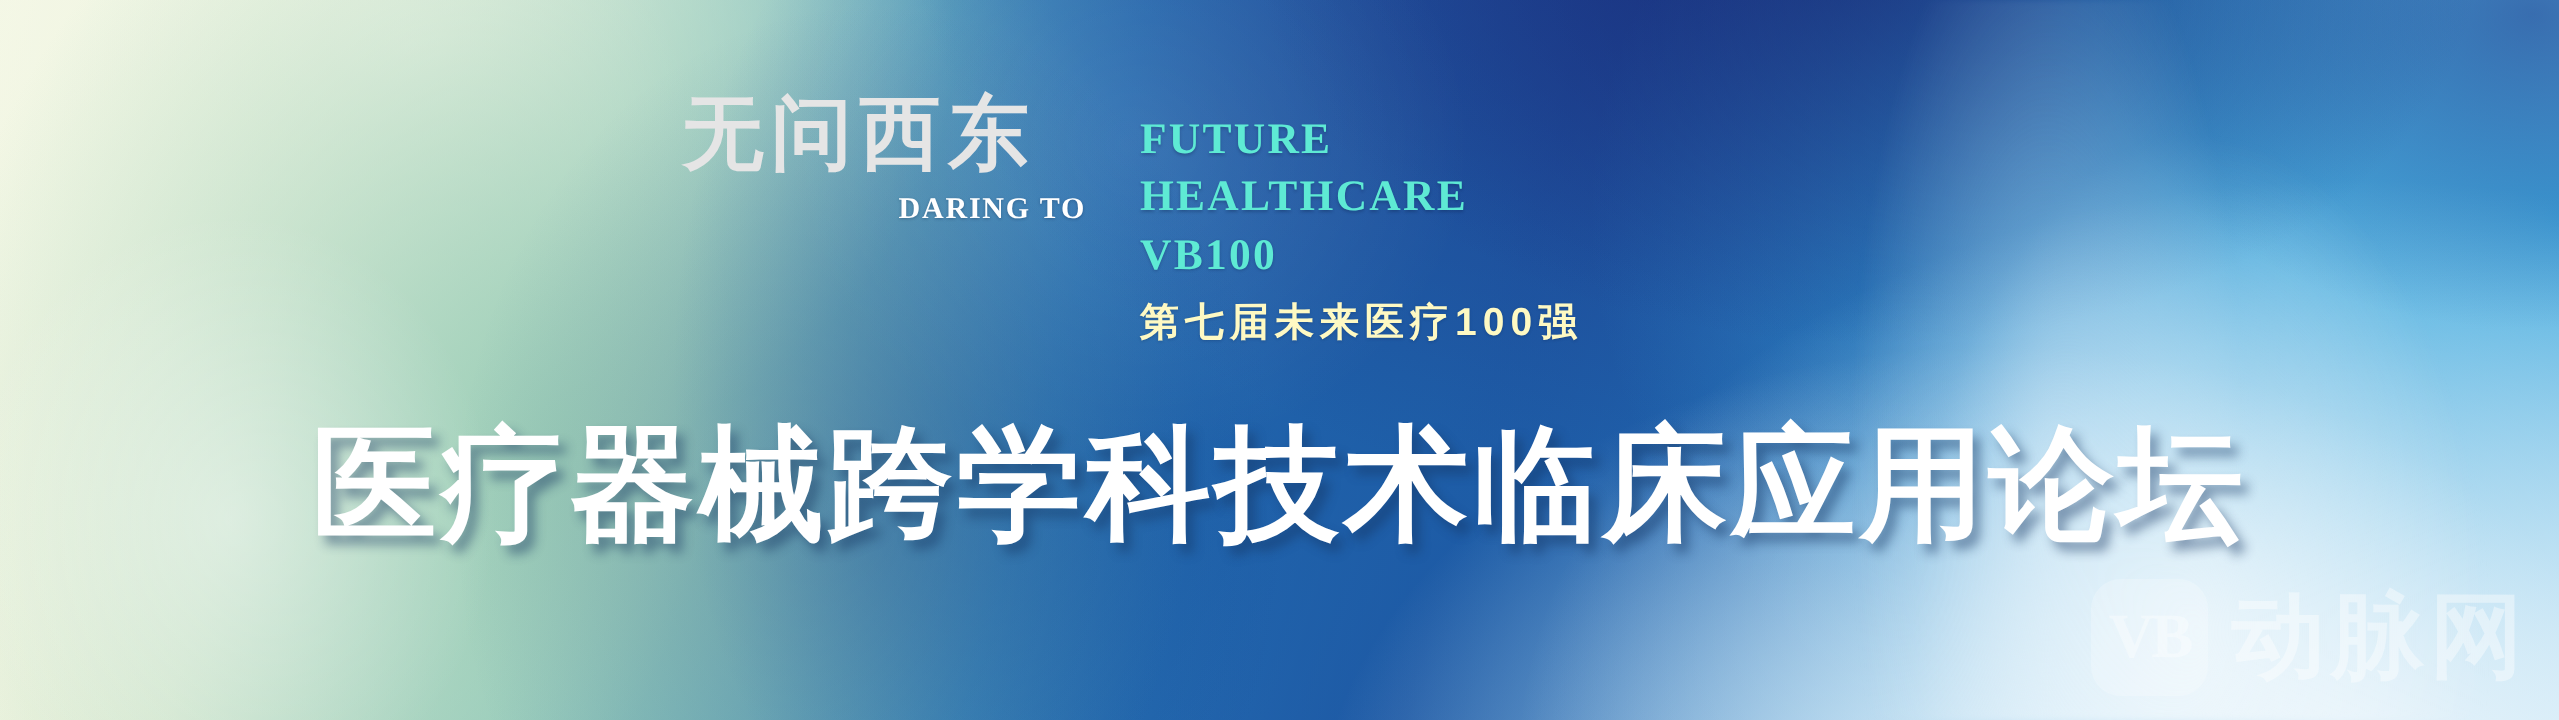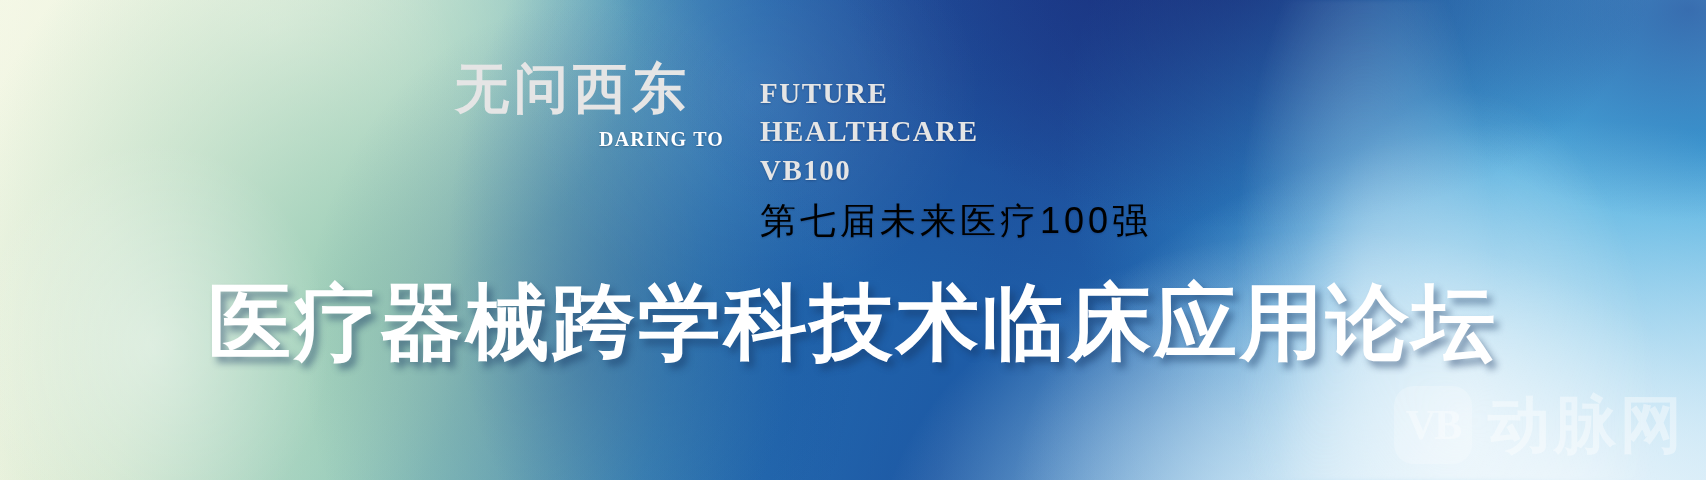--- a/index.html
+++ b/index.html
@@ -75,31 +75,31 @@
   
   .event{
     position:absolute;left:760px;top:74px;
   }
   .event-en{
     font-family:"Liberation Serif", serif;
     font-weight:700;
     font-size:29px;
     letter-spacing:1.5px;
     line-height:1.32;
-    color:#e5e5e5;
+    color:#5eead4;
     text-shadow:0 1px 2px rgba(10,25,60,0.28);
     white-space:nowrap;
   }
   .event-cn{
     margin-top:8px;
     font-family:"Liberation Sans", sans-serif;
-    font-weight:400;
-    font-size:36px;
+    font-weight:700;
+    font-size:26px;
     letter-spacing:4px;
-    color:#000000;
+    color:#fef9c3;
     white-space:nowrap;
     text-shadow:0 1px 2px rgba(10,25,60,0.22);
   }
 
   
   .main-title{
     position:absolute;left:50%;top:268px;
     transform:translateX(-50%);
     font-family:"Liberation Sans", sans-serif;
     font-weight:700;

